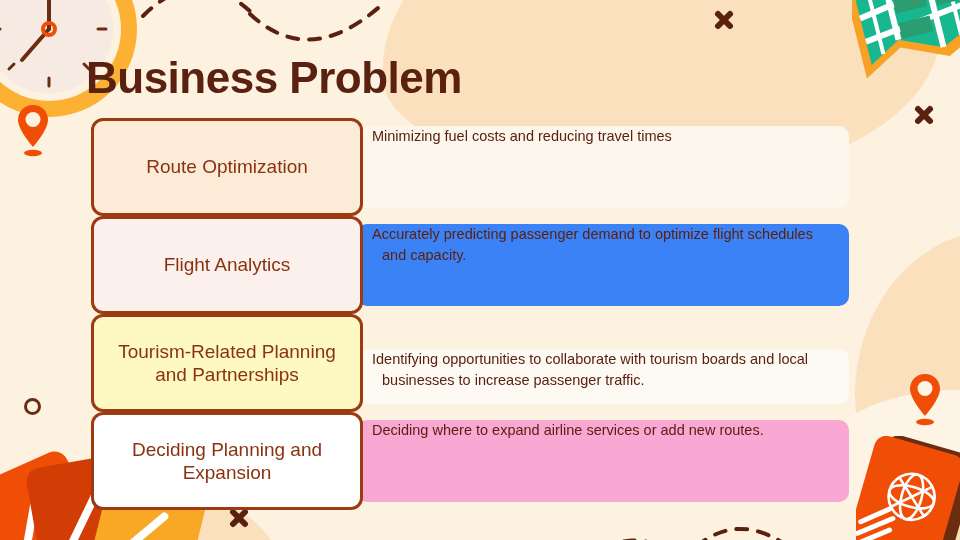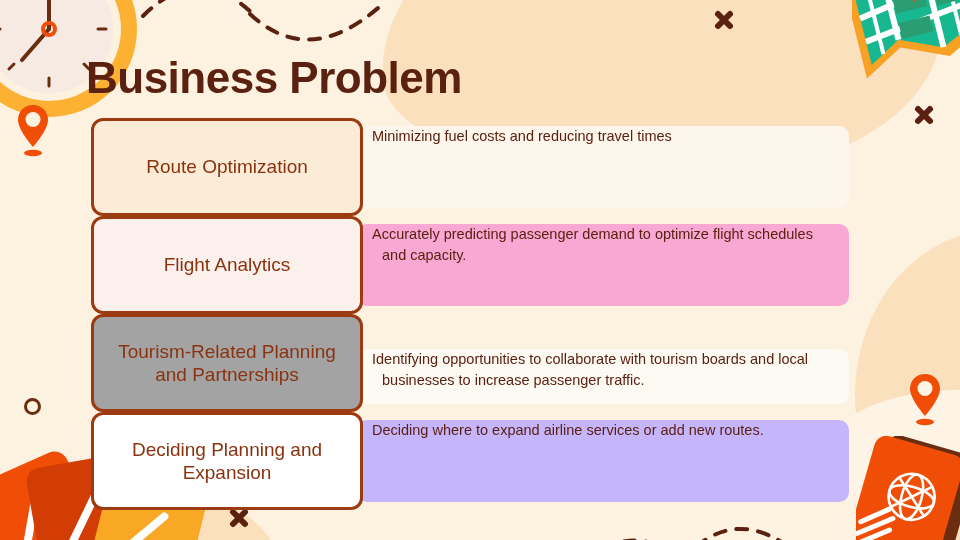--- a/index.html
+++ b/index.html
@@ -295,39 +295,39 @@
     <div class="row">
       <div class="desc-panel" style="background:#fdf6ec;">
         <div class="desc-text">Minimizing fuel costs and reducing travel times</div>
       </div>
       <div class="label-box" style="background:#fcecd7;">
         <div class="label-text">Route Optimization</div>
       </div>
     </div>
 
     <div class="row">
-      <div class="desc-panel" style="background:#f9a8d4;">
+      <div class="desc-panel" style="background:#3b82f6;">
         <div class="desc-text">Accurately predicting passenger demand to optimize flight schedules and capacity.</div>
       </div>
       <div class="label-box" style="background:#fbf0ec;">
         <div class="label-text">Flight Analytics</div>
       </div>
     </div>
 
     <div class="row">
       <div class="desc-panel" style="background:#fdfaf4;margin-top:27px;">
         <div class="desc-text">Identifying opportunities to collaborate with tourism boards and local businesses to increase passenger traffic.</div>
       </div>
-      <div class="label-box" style="background:#a3a3a3;">
+      <div class="label-box" style="background:#fef9c3;">
         <div class="label-text">Tourism-Related Planning and Partnerships</div>
       </div>
     </div>
 
     <div class="row">
-      <div class="desc-panel" style="background:#c4b5fd;">
+      <div class="desc-panel" style="background:#f9a8d4;">
         <div class="desc-text">Deciding where to expand airline services or add new routes.</div>
       </div>
       <div class="label-box" style="background:#ffffff;">
         <div class="label-text">Deciding Planning and Expansion</div>
       </div>
     </div>
 
   </div>
 </div>
 

